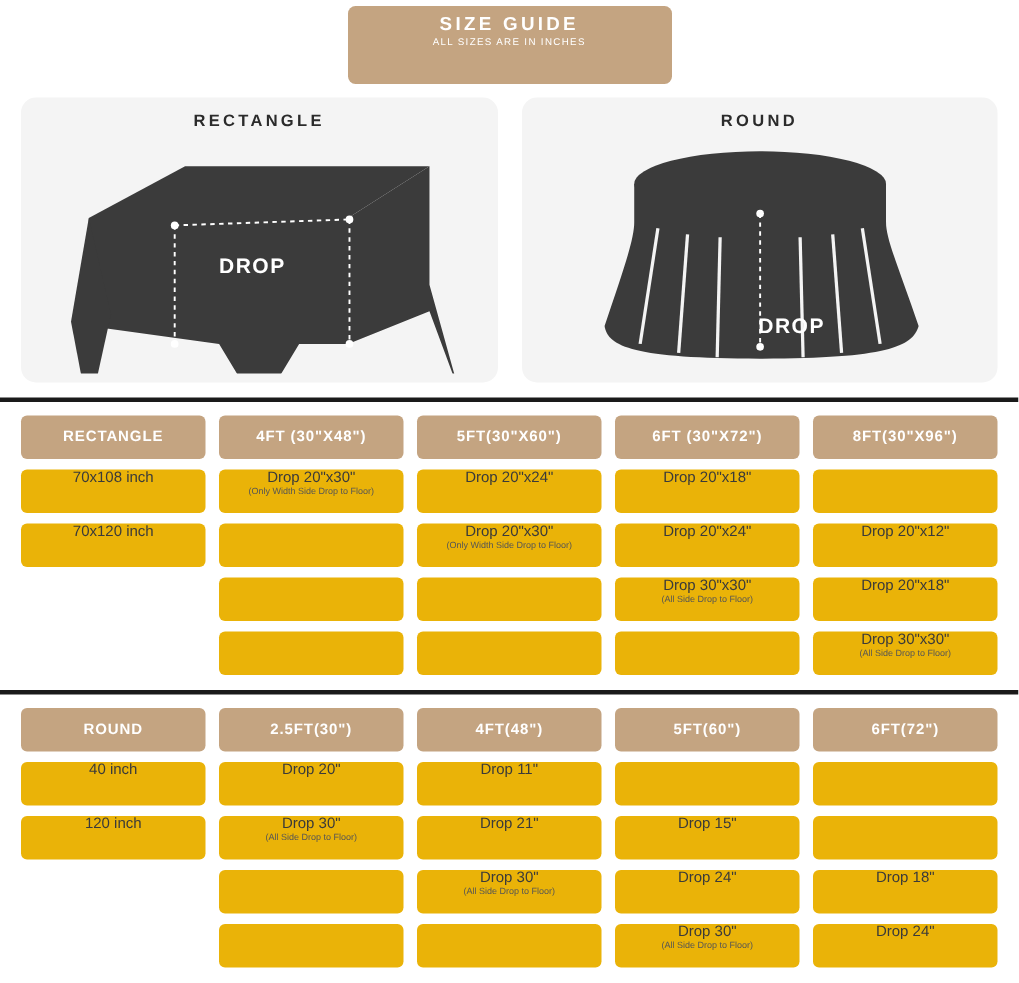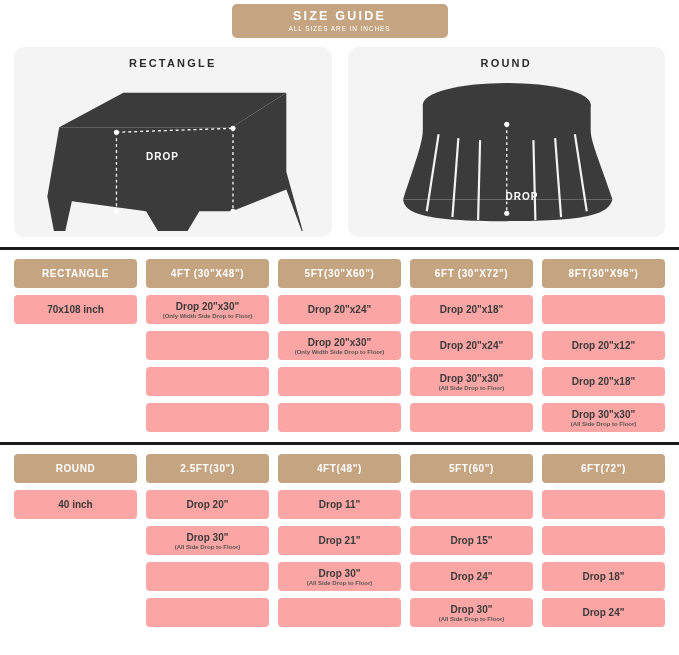--- a/index.html
+++ b/index.html
@@ -20,21 +20,21 @@
   .header-wrap {
     display: flex;
     justify-content: center;
     padding-top: 4px;
   }
   .header-badge {
     width: 216px;
     background: #c4a481;
     border-radius: 5px;
     text-align: center;
-    padding: 5px 0 6px 0;
+    padding: 5px 0 24px 0;
     color: #ffffff;
   }
   .header-title {
     font-size: 12.5px;
     font-weight: bold;
     letter-spacing: 2.2px;
   }
   .header-sub {
     font-size: 6.5px;
     letter-spacing: 0.9px;
@@ -64,21 +64,21 @@
   }
   .panel-art {
     position: absolute;
     top: 26px;
     left: 0;
     right: 0;
     bottom: 6px;
   }
   .drop-label {
     position: absolute;
-    font-size: 10px;
+    font-size: 14px;
     font-weight: bold;
     letter-spacing: 1px;
     color: #ffffff;
   }
 
   
   .divider {
     height: 3px;
     background: #1a1a1a;
     margin: 10px 0 0 0;
@@ -106,30 +106,29 @@
     text-align: center;
     font-size: 10px;
     font-weight: bold;
     letter-spacing: 0.6px;
     height: 29px;
     display: flex;
     align-items: center;
     justify-content: center;
   }
   .cell {
-    background: #fca5a5;
+    background: #eab308;
     border-radius: 4px;
     height: 29px;
     display: flex;
     flex-direction: column;
     align-items: center;
-    justify-content: center;
+    justify-content: flex-start;
     text-align: center;
     color: #3a3a3a;
-    font-weight: bold;
   }
   .cell .main {
     font-size: 10px;
   }
   .cell .note {
     font-size: 6px;
     color: #555555;
     margin-top: 1px;
   }
   .cell.empty { }
@@ -207,20 +206,23 @@
 <div class="divider"></div>
 
 <div class="section">
   <div class="grid">
 
     <div class="col">
       <div class="col-head">RECTANGLE</div>
       <div class="cell">
           <span class="main">70x108 inch</span>
         </div>
+      <div class="cell">
+          <span class="main">70x120 inch</span>
+        </div>
     </div>
 
     <div class="col">
       <div class="col-head">4FT (30"X48")</div>
       <div class="cell">
           <span class="main">Drop 20"x30"</span>
           <span class="note">(Only Width Side Drop to Floor)</span>
         </div>
       <div class="cell empty">
           <span class="main"></span>
@@ -290,20 +292,23 @@
 <div class="divider"></div>
 
 <div class="section">
   <div class="grid">
 
     <div class="col">
       <div class="col-head">ROUND</div>
       <div class="cell">
           <span class="main">40 inch</span>
         </div>
+      <div class="cell">
+          <span class="main">120 inch</span>
+        </div>
     </div>
 
     <div class="col">
       <div class="col-head">2.5FT(30")</div>
       <div class="cell">
           <span class="main">Drop 20"</span>
         </div>
       <div class="cell">
           <span class="main">Drop 30"</span>
           <span class="note">(All Side Drop to Floor)</span>

